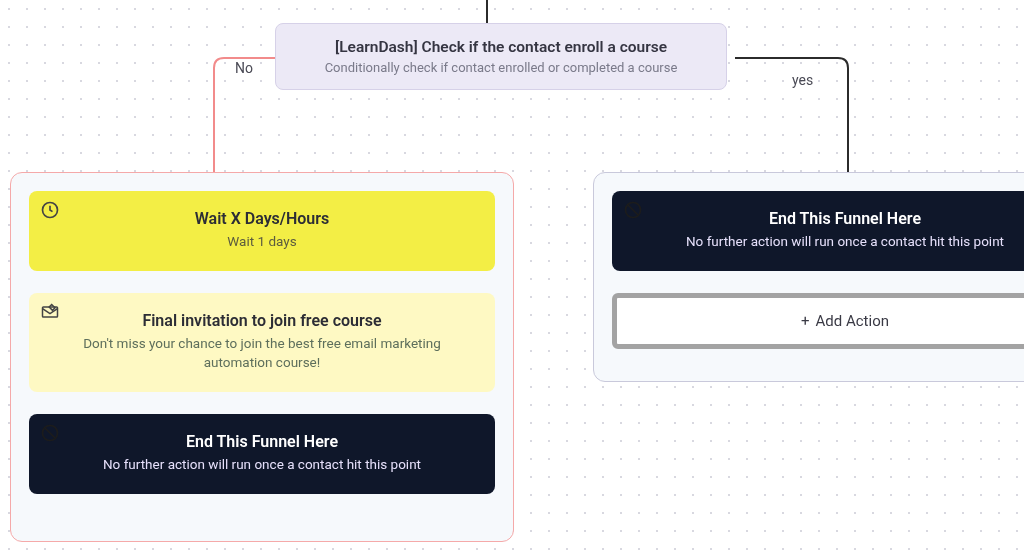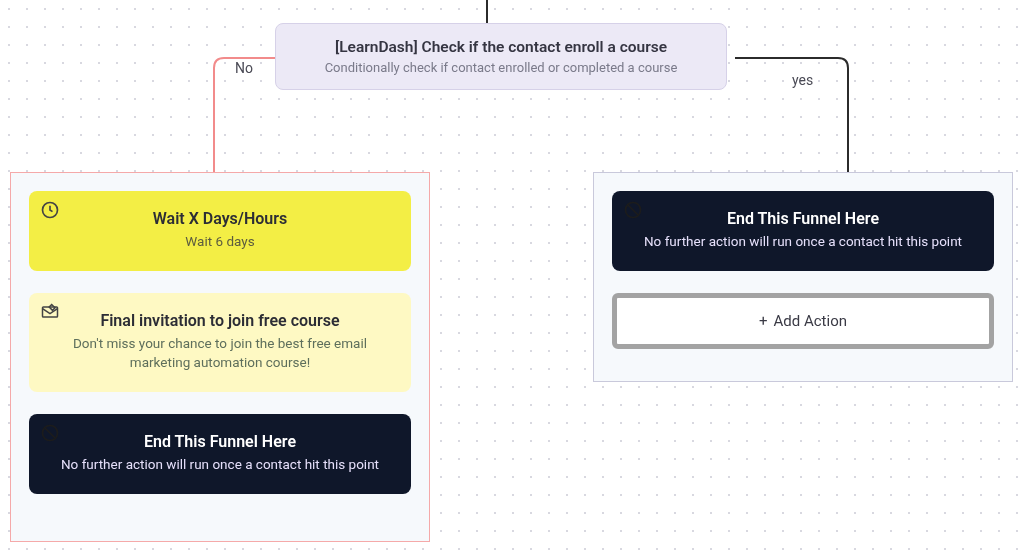--- a/index.html
+++ b/index.html
@@ -44,23 +44,23 @@
     position: absolute;
     font-size: 14px;
     color: #4a4a55;
   }
   .no-label  { left: 235px; top: 60px; }
   .yes-label { left: 792px; top: 72px; }
 
   .panel {
     position: absolute;
     background: #f6f9fc;
-    border-radius: 0;
+    border-radius: 12px;
     padding: 18px;
-    width: 420px;
+    width: 504px;
   }
   .panel-left  { left: 10px;  top: 172px; border: 1px solid #f5a9a9; height: 370px; }
   .panel-right { left: 593px; top: 172px; border: 1px solid #c9c9db; height: 210px; }
 
   .action-card {
     position: relative;
     border-radius: 8px;
     padding: 18px 28px 20px 28px;
     text-align: center;
     margin-bottom: 22px;
@@ -121,21 +121,21 @@
 <div class="panel panel-left">
 
   <div class="action-card card-wait">
     <span class="card-icon">
       <svg viewBox="0 0 24 24" width="20" height="20" fill="none" stroke="#444" stroke-width="2">
         <circle cx="12" cy="12" r="9"></circle>
           <path d="M12 7v5l3 2"></path>
       </svg>
     </span>
     <div class="card-title">Wait X Days/Hours</div>
-    <div class="card-sub">Wait 6 days</div>
+    <div class="card-sub">Wait 1 days</div>
   </div>
 
   <div class="action-card card-email">
     <span class="card-icon">
       <svg viewBox="0 0 24 24" width="20" height="20" fill="none" stroke="#444" stroke-width="1.8">
         <path d="M3 8l9 6 9-6"></path>
           <rect x="3" y="6" width="18" height="12" rx="1"></rect>
         <path d="M14 3l4 4-3 3-4-4z"></path>
       </svg>
     </span>

